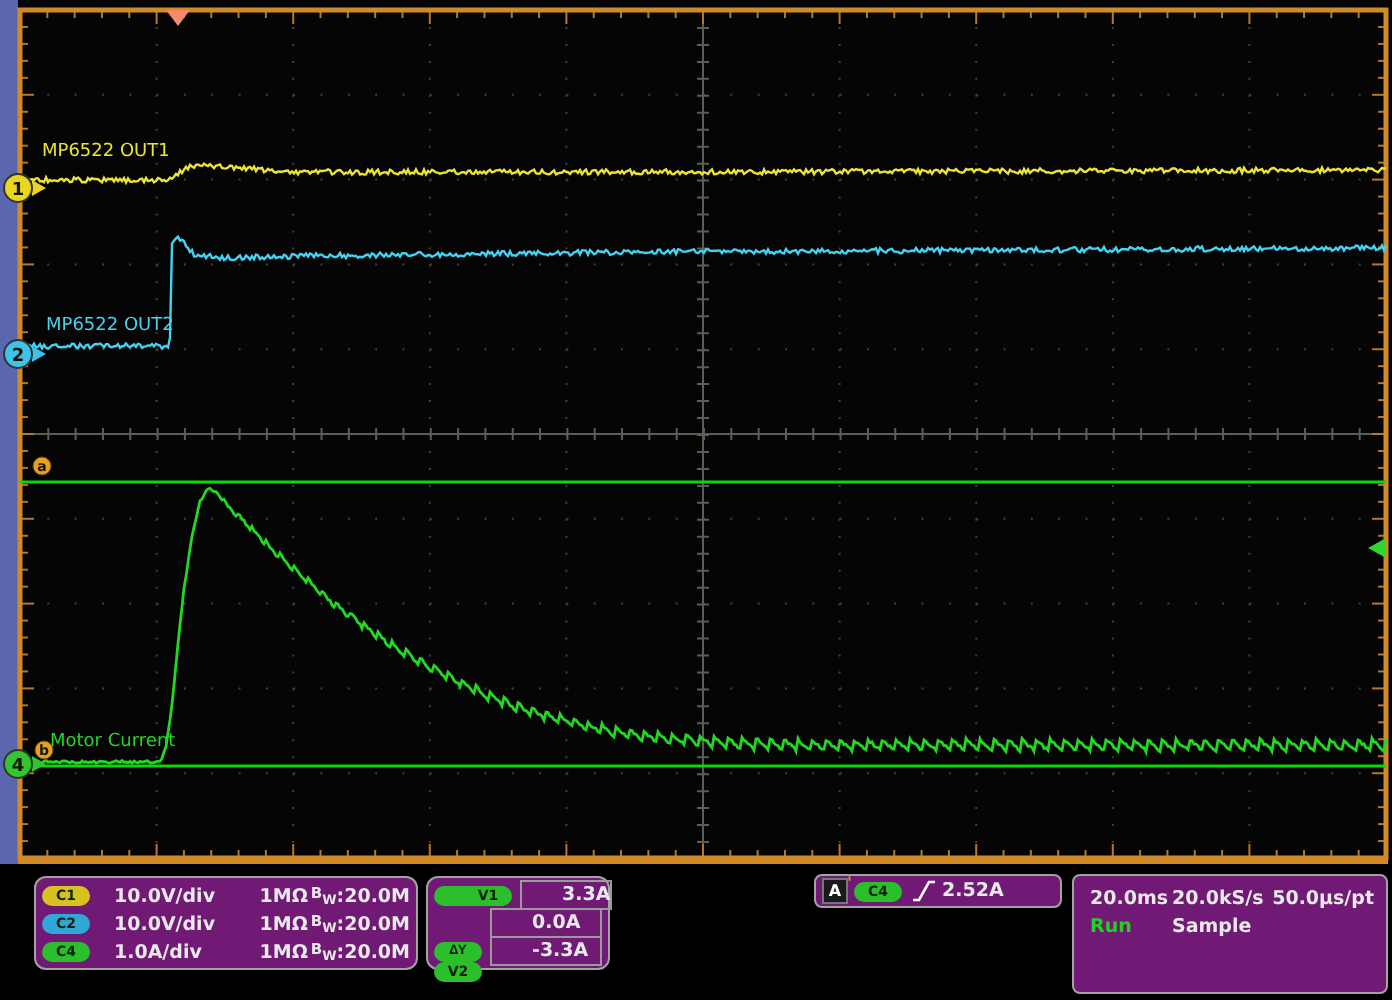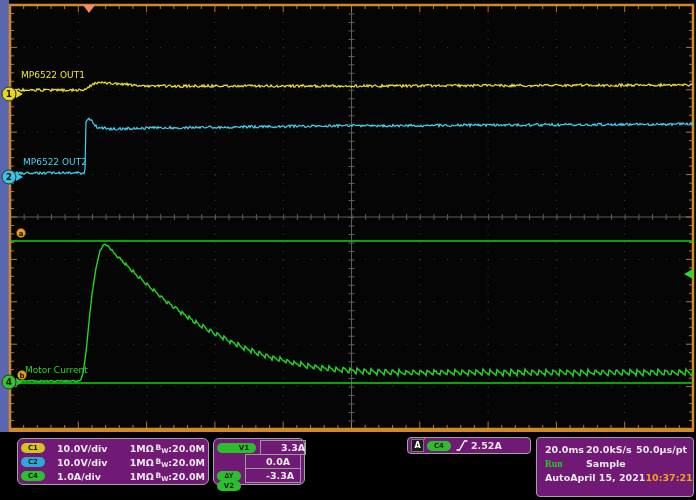--- a/index.html
+++ b/index.html
@@ -361,23 +361,18 @@
       <span class="txt">2.52A</span>
     </div>
 
     <div class="box info-box">
       <div class="irow">
         <span class="txt c1">20.0ms</span>
         <span class="txt">20.0kS/s</span>
         <span class="txt right">50.0µs/pt</span>
       </div>
       <div class="irow">
-        <span class="txt c1 grn" style="color: rgb(33, 209, 33); font-family: Liberation Serif, serif;">Run</span>
+        <span class="txt c1 grn" style="color: rgb(33, 209, 33);">Run</span>
         <span class="txt">Sample</span>
-      </div>
-      <div class="irow">
-        <span class="txt" style="width:32px">Auto</span>
-        <span class="txt">April 15, 2021</span>
-        <span class="txt right org" style="color: rgb(239, 162, 27);">10:37:21</span>
       </div>
     </div>
   </div>
 </div>
 
 </body></html>

